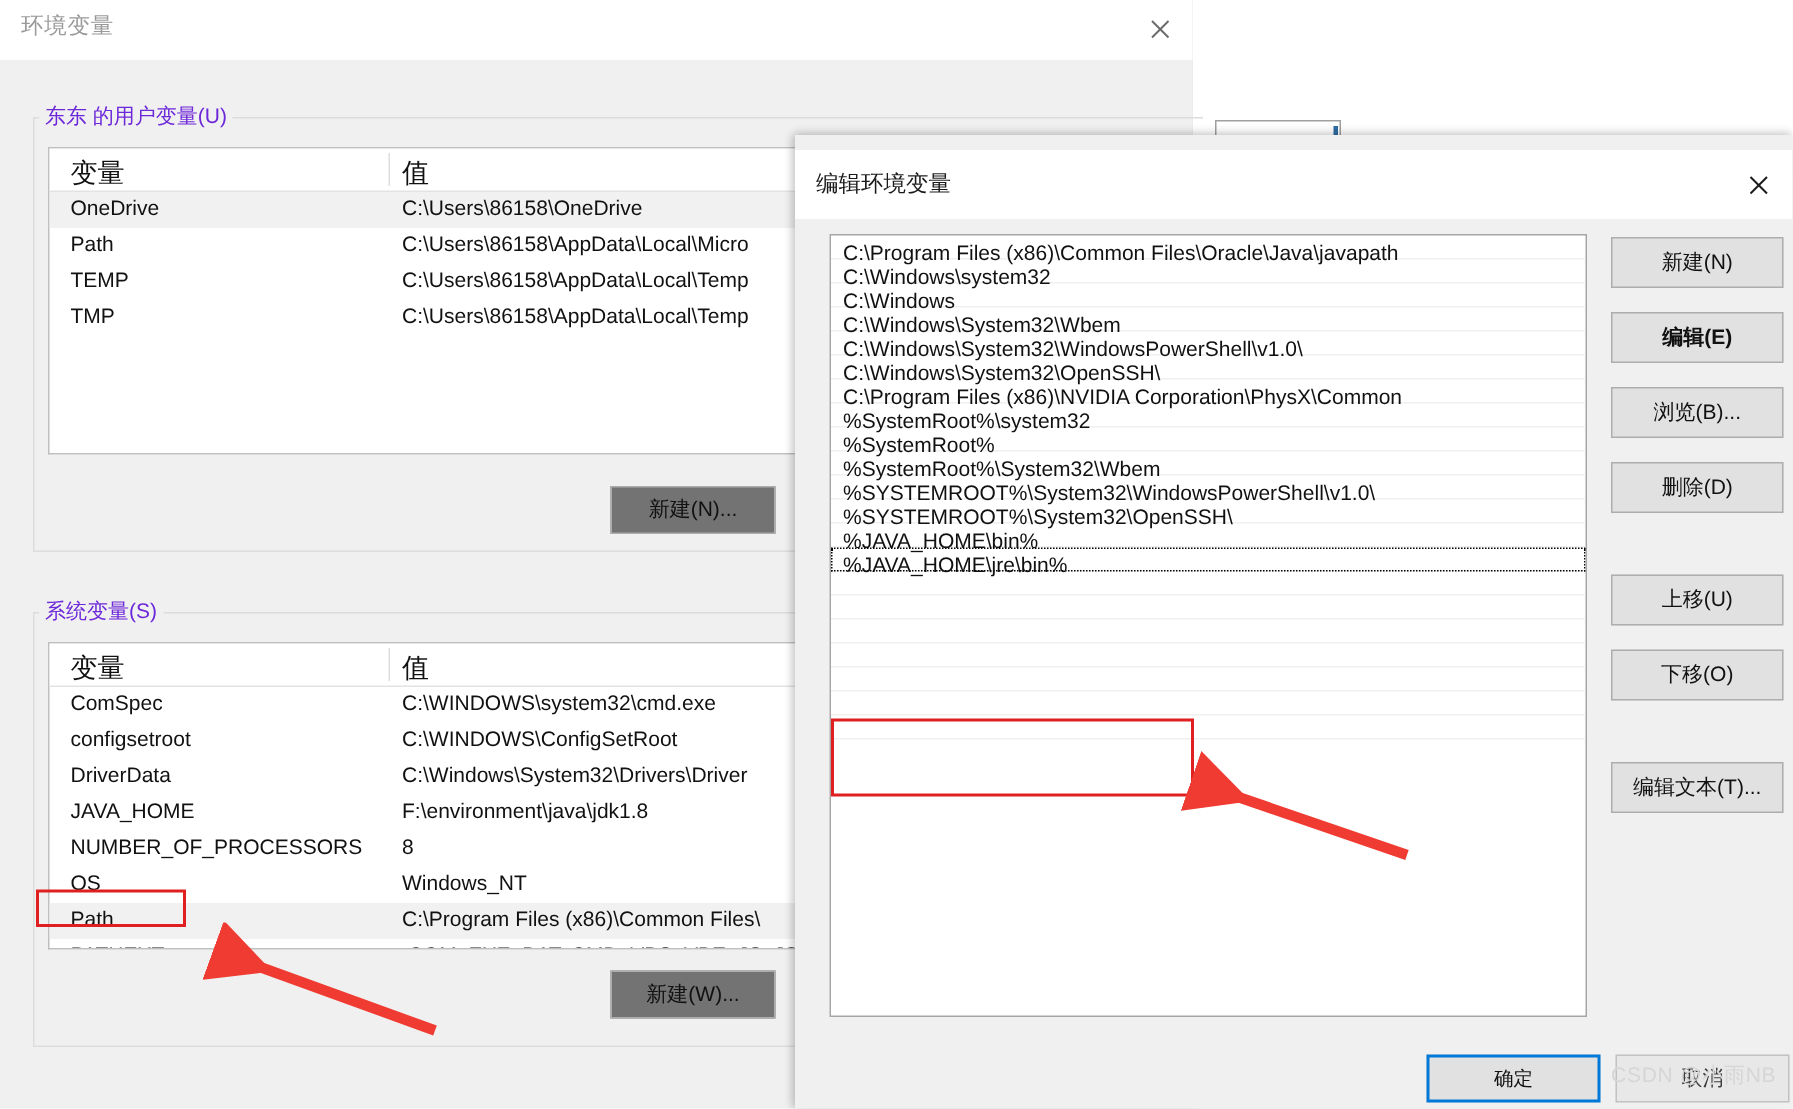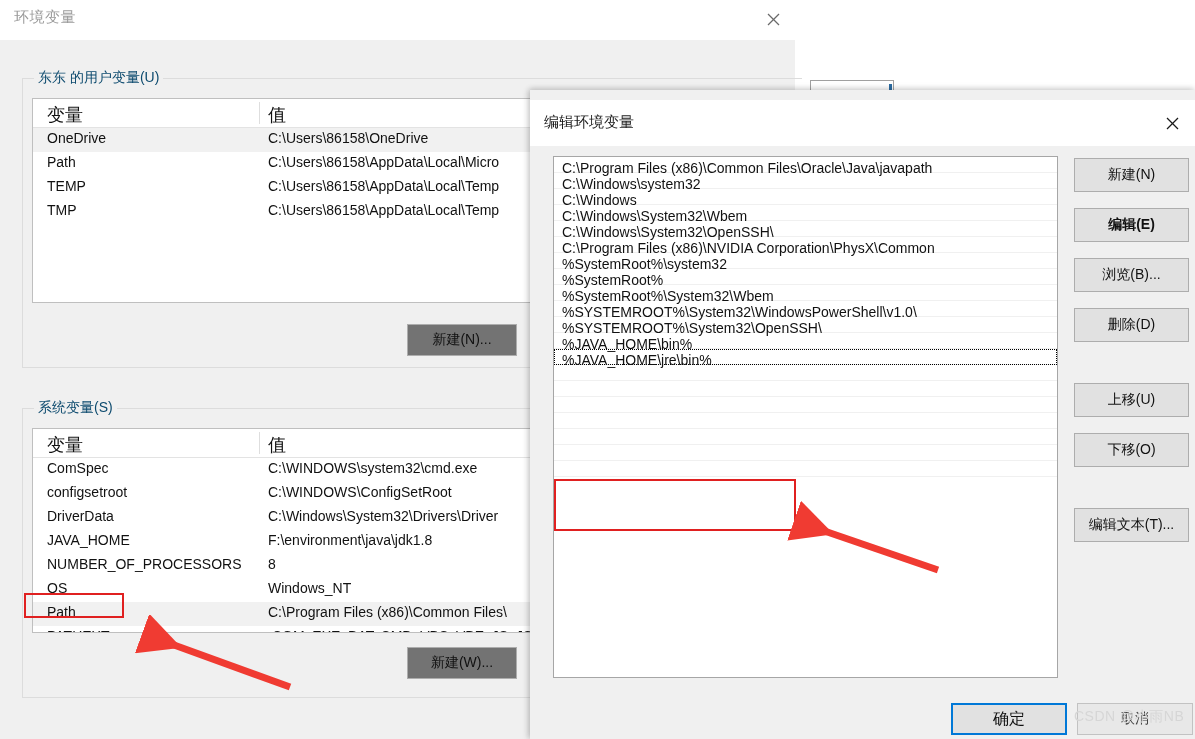--- a/index.html
+++ b/index.html
@@ -95,25 +95,24 @@
     position: absolute;
     left: 0;
     top: 40px;
     width: 795px;
     height: 699px;
     background: #f0f0f0;
   }
   .group-label {
     position: absolute;
     font-size: 14px;
-    color: #0c4a6e;
+    color: #6d28d9;
     background: #f0f0f0;
     padding: 0 4px;
     white-space: nowrap;
-    margin-left: 8px;
   }
   .group-border {
     position: absolute;
     border: 1px solid #dcdcdc;
     border-right: none;
     box-sizing: border-box;
   }
 
   
   .var-table {
@@ -274,21 +273,21 @@
   }
 
   .ok-btn {
     position: absolute;
     left: 951px;
     top: 703px;
     width: 116px;
     height: 32px;
     background: #e1e1e1;
     border: 2px solid #0078d7;
-    font-size: 16px;
+    font-size: 13px;
     color: #111;
     display: flex;
     align-items: center;
     justify-content: center;
     box-sizing: border-box;
   }
   .cancel-btn {
     position: absolute;
     left: 1077px;
     top: 703px;
@@ -438,20 +437,23 @@
       <div class="path-row">
           <span>C:\Windows\system32</span>
         </div>
       <div class="path-row">
           <span>C:\Windows</span>
         </div>
       <div class="path-row">
           <span>C:\Windows\System32\Wbem</span>
         </div>
       <div class="path-row">
+          <span>C:\Windows\System32\WindowsPowerShell\v1.0\</span>
+        </div>
+      <div class="path-row">
           <span>C:\Windows\System32\OpenSSH\</span>
         </div>
       <div class="path-row">
           <span>C:\Program Files (x86)\NVIDIA Corporation\PhysX\Common</span>
         </div>
       <div class="path-row">
           <span>%SystemRoot%\system32</span>
         </div>
       <div class="path-row">
           <span>%SystemRoot%</span>

